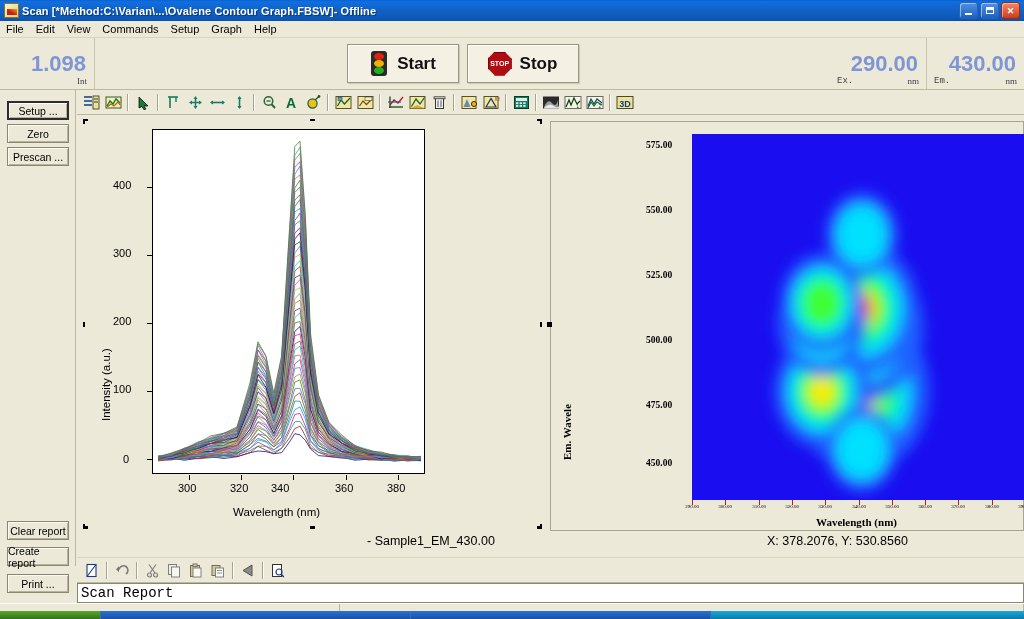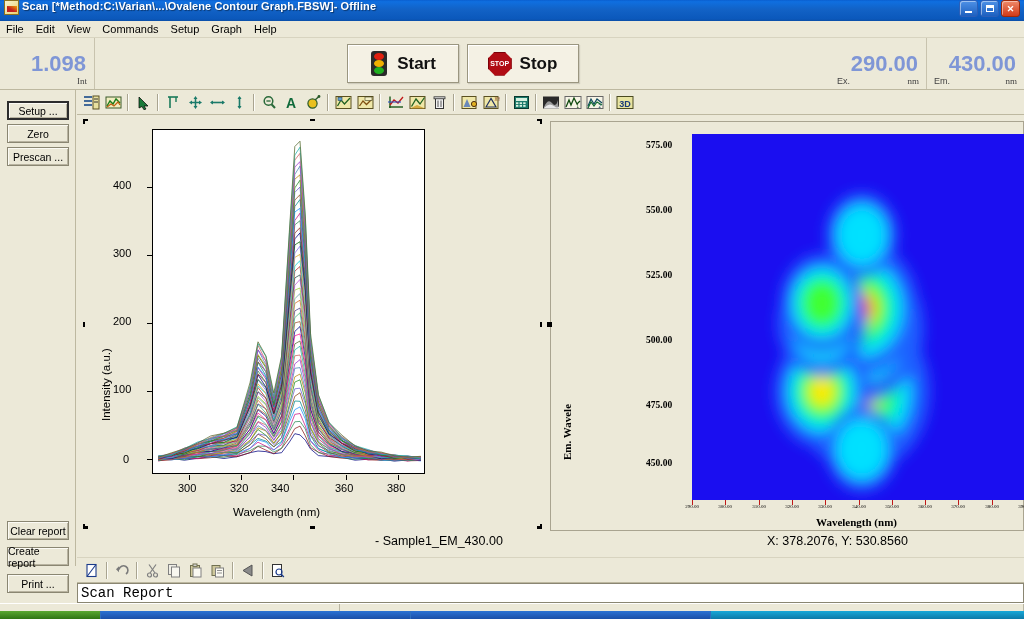--- a/index.html
+++ b/index.html
@@ -9,21 +9,21 @@
     overflow: hidden;
     font-family: "Liberation Sans", sans-serif;
     background: #ece9d8;
   }
   #app { position: relative; width: 1024px; height: 619px; }
 
   
   .titlebar {
     position: absolute; left: 0; top: 0; width: 1024px; height: 21px;
     background: linear-gradient(to bottom, #0a5fd0 0%, #0f6fe0 8%, #1262c6 45%, #0b58bb 90%, #0a4fa8 100%);
-    display: flex; padding: 0 2px;
+    display: flex; align-items: center; padding: 0 2px;
   }
   .tb-icon {
     width: 15px; height: 15px; margin: 0 3px 0 2px;
     background: linear-gradient(135deg,#f8f4d0,#e8d070);
     border: 1px solid #8a7020; position: relative; flex: none;
   }
   .tb-icon::after {
     content: ""; position: absolute; left: 2px; bottom: 2px; width: 10px; height: 6px;
     background: linear-gradient(to top right, #c02020 40%, #f0a000 100%);
   }
@@ -59,21 +59,21 @@
     border-bottom: 1px solid #bdb8a0;
   }
   .readout {
     width: 95px; position: relative; border-right: 1px solid #c8c3ae;
     display: flex; flex-direction: column; justify-content: center;
   }
   .readout .val {
     text-align: right; padding-right: 8px; font-size: 22px; font-weight: bold;
     color: #7f96d6; line-height: 1;
   }
-  .readout .lbl-l { position: absolute; left: 7px; bottom: 3px; font-size: 9px; color: #444; }
+  .readout .lbl-l { position: absolute; left: 7px; bottom: 3px; font-size: 9px; color: #444; font-family: Liberation Mono, monospace; }
   .readout .lbl-r { position: absolute; right: 7px; bottom: 3px; font-size: 9px; color: #444; font-family: Liberation Serif, serif; }
   .spacer-fill { flex: 1; }
   .bigbtn {
     width: 112px; margin: 6px 4px; background: #f4f1e4;
     border: 1px solid #9a9680; box-shadow: inset 1px 1px 0 #fff, 1px 1px 1px rgba(0,0,0,.12);
     display: flex; align-items: center; justify-content: center; gap: 8px;
     font-size: 17px; font-weight: bold; color: #111;
   }
   .ico-traffic { width: 20px; height: 28px; position: relative; flex: none; }
   .ico-traffic .body {
@@ -492,21 +492,21 @@
 
       <div class="axlabel" style="left:93px; top:361px">300</div>
       <div class="axlabel" style="left:145px;top:361px">320</div>
       <div class="axlabel" style="left:186px;top:361px">340</div>
       <div class="axlabel" style="left:250px;top:361px">360</div>
       <div class="axlabel" style="left:302px;top:361px">380</div>
 
       <div class="axlabel" style="left:148px;top:385px;font-size:11.5px">Wavelength (nm)</div>
     </div>
 
-    <div class="statusline" style="left:298px;top:419px">- Sample1_EM_430.00</div>
+    <div class="statusline" style="left:290px;top:419px">- Sample1_EM_430.00</div>
 
     <div style="position:absolute;left:473px;top:6px;width:474px;height:410px;background:#ece9d8;border:1px solid #a9a490;">
 
       <div class="handle" style="left:-4px;top:200px"></div>
 
       <div class="ytitle" style="left:10px;top:338px;font-weight:bold;font-size:11px;font-family:'Liberation Serif',serif">Em. Wavele</div>
 
       <div class="cbar-lbl" style="left:95px;top:336px">450.00</div>
       <div class="cbar-lbl" style="left:95px;top:278px">475.00</div>
       <div class="cbar-lbl" style="left:95px;top:213px">500.00</div>

